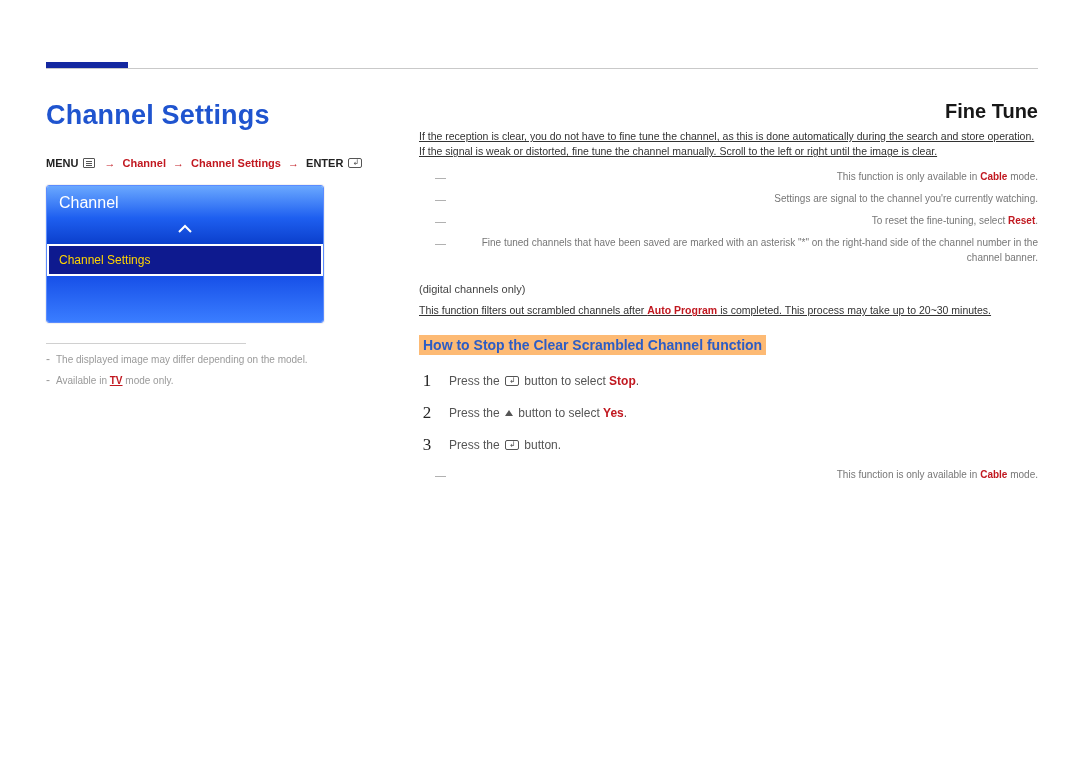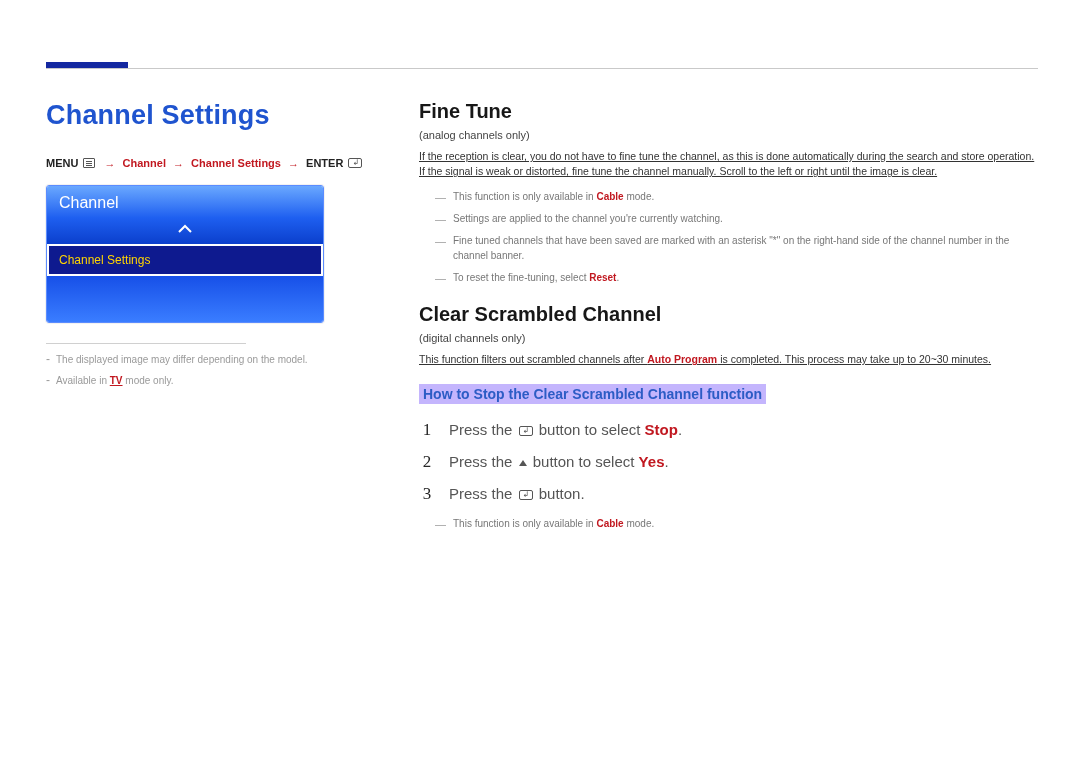--- a/index.html
+++ b/index.html
@@ -136,54 +136,55 @@
   }
   .footnote .dash { color: #9a9a9a; font-size: 12px; line-height: 10px; }
   .footnote .tv-word { color: #c11820; font-weight: 600; text-decoration: underline; }
   
   .right-col { flex: 1; }
   .section-h {
     font-size: 20px;
     font-weight: 700;
     color: #171717;
     margin-bottom: 6px;
+    text-align: right;
   }
   .subnote {
     font-size: 11px;
     color: #444;
     margin-bottom: 8px;
   }
   .body-text {
     font-size: 10.5px;
     color: #333;
     line-height: 1.45;
     margin-bottom: 10px;
     text-decoration: underline;
   }
-  .dash-list { list-style: none; margin-left: 18px; margin-bottom: 18px; }
+  .dash-list { list-style: none; margin-left: 18px; margin-bottom: 18px; text-align: right; }
   .dash-list li {
     font-size: 10px;
     color: #777;
     line-height: 1.5;
     margin-bottom: 7px;
     position: relative;
     padding-left: 16px;
   }
   .dash-list li::before {
     content: "―";
     position: absolute;
     left: -2px;
     top: 0;
     color: #9a9a9a;
     font-size: 11px;
   }
   .kw-cable, .kw-reset, .kw-auto, .kw-stop, .kw-yes { color: #c11820; font-weight: 700; }
   .highlight-h {
     display: inline-block;
-    background: #c4b5fd;
+    background: #fdba74;
     color: #2c5cc5;
     font-size: 14px;
     font-weight: 700;
     padding: 2px 4px;
     margin: 6px 0 10px 0;
   }
   .steps { list-style: none; margin: 6px 0 8px 0; }
   .steps li {
     display: flex;
     align-items: center;
@@ -191,21 +192,21 @@
     margin-bottom: 12px;
   }
   .step-num {
     font-size: 17px;
     font-weight: 400;
     color: #262626;
     width: 16px;
     text-align: center;
     font-family: Georgia, "Times New Roman", serif;
   }
-  .step-text { font-size: 15px; color: #555; }
+  .step-text { font-size: 12px; color: #555; }
   .tri-up {
     display: inline-block;
     width: 0; height: 0;
     border-left: 4px solid transparent;
     border-right: 4px solid transparent;
     border-bottom: 6px solid #555;
     vertical-align: 1px;
     margin: 0 2px;
   }
 </style>
@@ -253,35 +254,33 @@
       <span class="dash">-</span>
       <span>
         <span>Available in </span><span class="tv-word">TV</span><span> mode only.</span>
       </span>
     </div>
   </div>
 
   <div class="right-col">
 
     <h2 class="section-h">Fine Tune</h2>
-    <div class="subnote">(analog channels only)</div>
     <p class="body-text">If the reception is clear, you do not have to fine tune the channel, as this is done automatically during the search and store operation. If the signal is weak or distorted, fine tune the channel manually. Scroll to the left or right until the image is clear.</p>
 
     <ul class="dash-list">
       <li>
         <span>This function is only available in </span><span class="kw-cable">Cable</span><span> mode.</span>
       </li>
-      <li>Settings are applied to the channel you're currently watching.</li>
+      <li>Settings are signal to the channel you're currently watching.</li>
+      <li>
+        <span>To reset the fine-tuning, select </span><span class="kw-reset">Reset</span><span>.</span>
+      </li>
       <li>Fine tuned channels that have been saved are marked with an asterisk "*" on the right-hand side of the channel number in the channel banner.</li>
-      <li>
-        <span>To reset the fine-tuning, select </span><span class="kw-reset">Reset</span><span>.</span>
-      </li>
     </ul>
 
-    <h2 class="section-h">Clear Scrambled Channel</h2>
     <div class="subnote">(digital channels only)</div>
     <p class="body-text">
       <span>This function filters out scrambled channels after </span><span class="kw-auto">Auto Program</span><span> is completed. This process may take up to 20~30 minutes.</span>
     </p>
 
     <div><span class="highlight-h">How to Stop the Clear Scrambled Channel function</span></div>
 
     <ol class="steps">
       <li>
         <span class="step-num">1</span>

